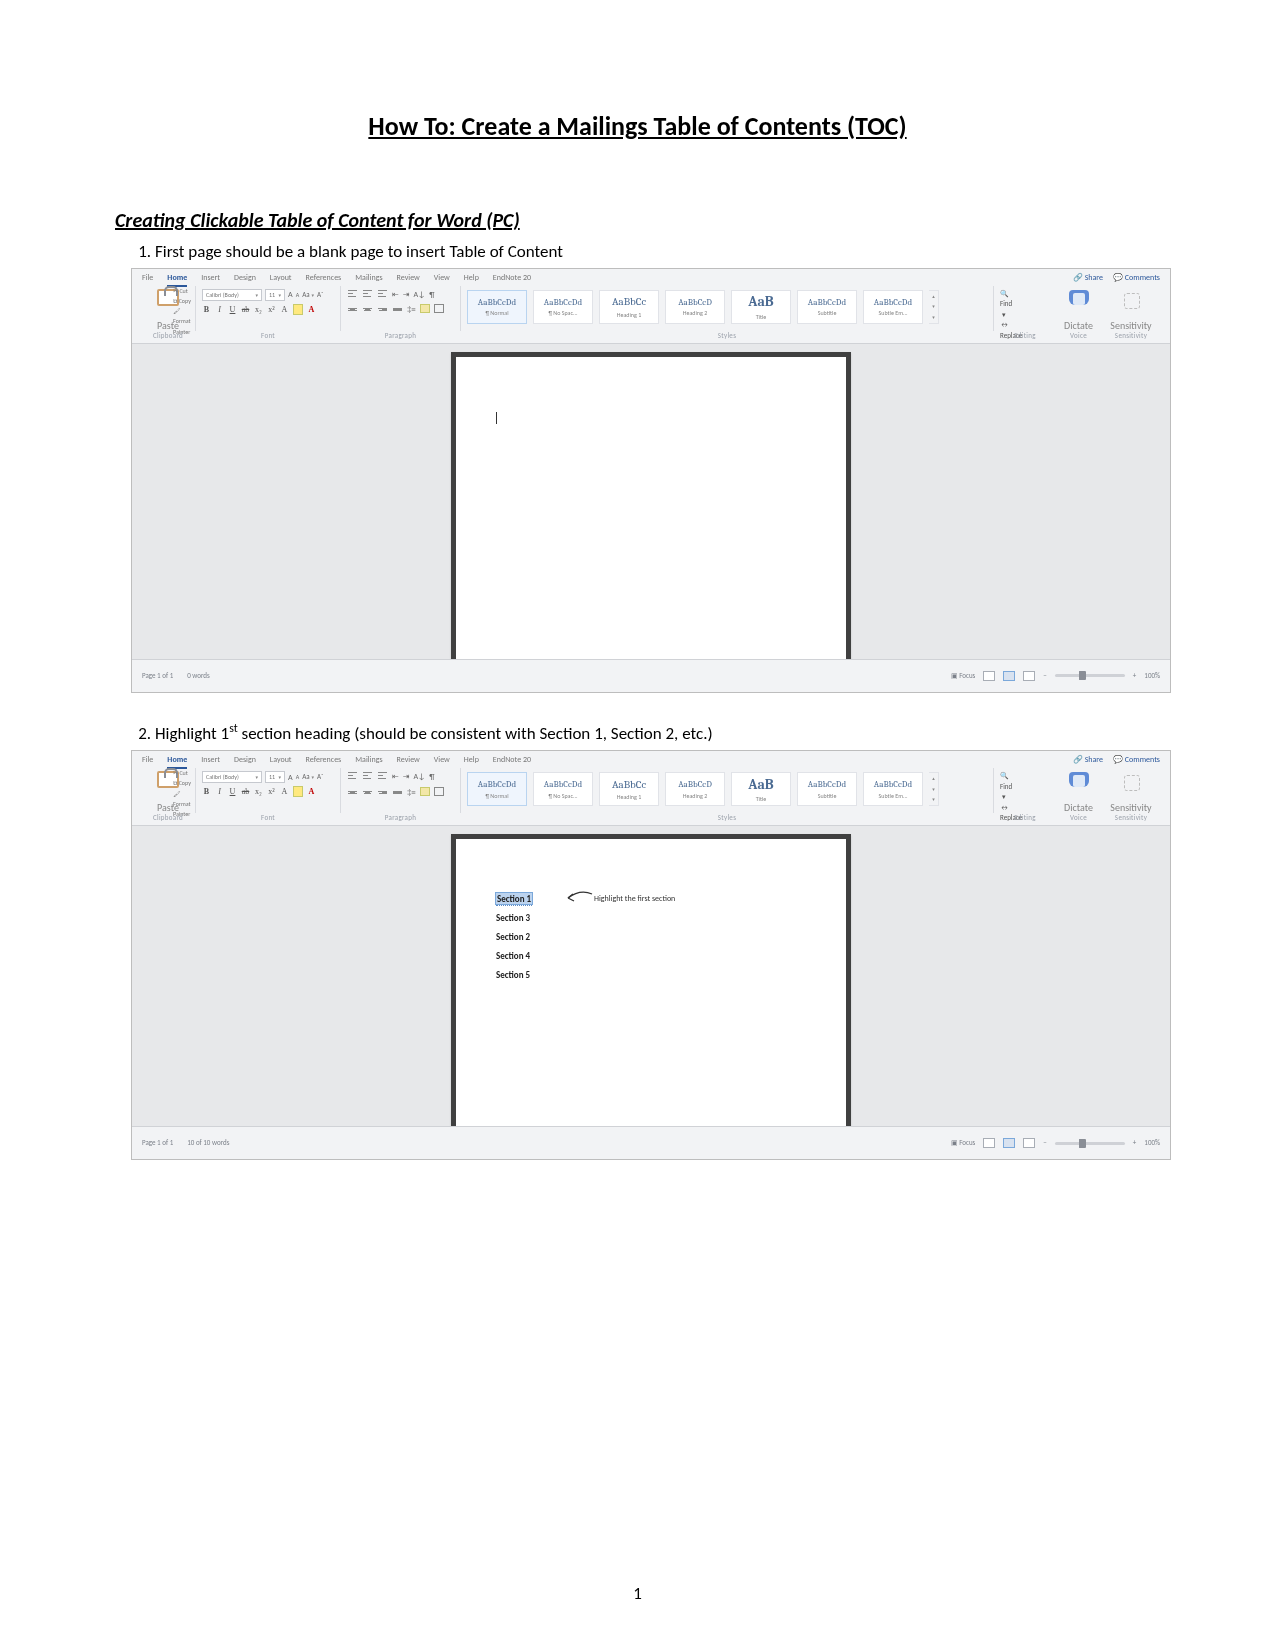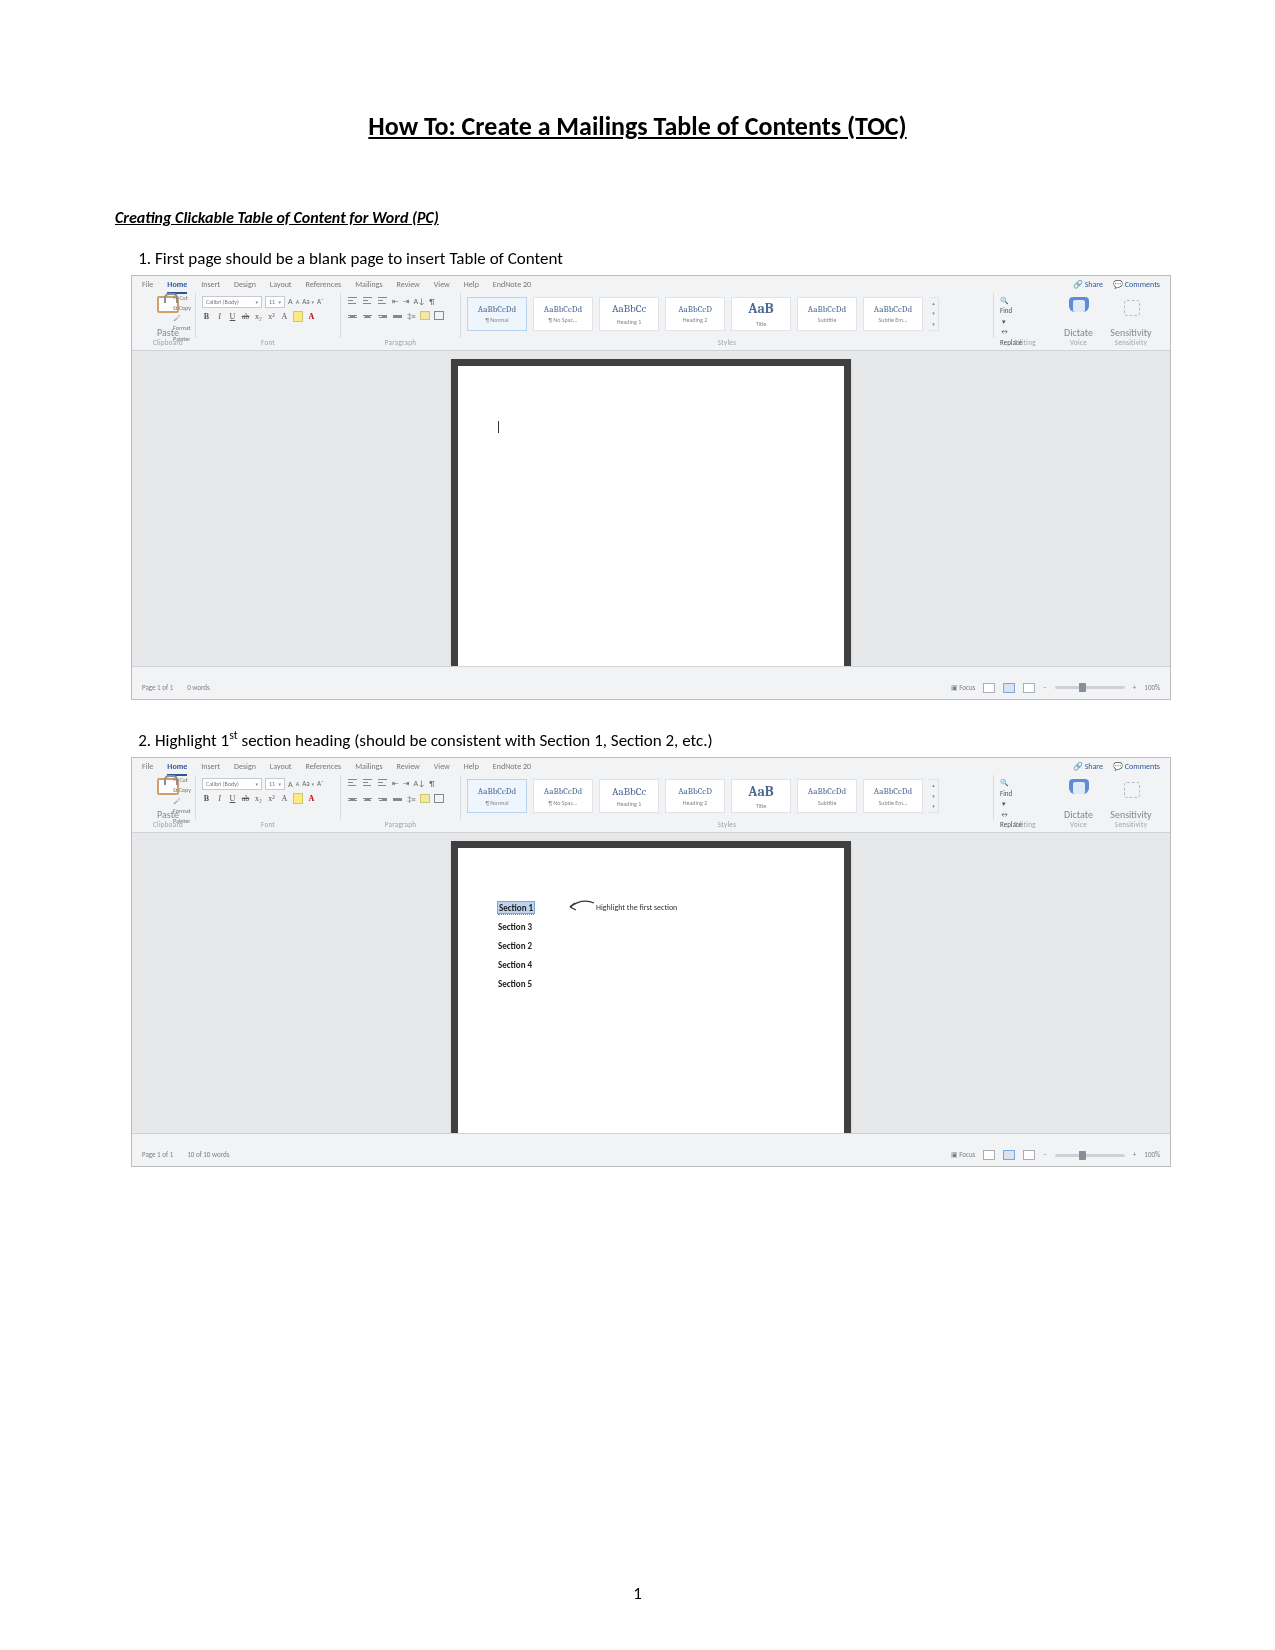--- a/index.html
+++ b/index.html
@@ -1,19 +1,19 @@
 <!DOCTYPE html>
 <html><head>
   <meta charset="utf-8">
   <style>
     * { margin:0; padding:0; box-sizing:border-box; }
     body { background:#fff; font-family:"Calibri","Segoe UI",Arial,sans-serif; color:#000; width:1275px; }
     .page { width:1275px; min-height:1650px; padding:110px 115px 60px 115px; position:relative; }
     .doc-title { text-align:center; font-size:26px; font-weight:700; text-decoration:underline; margin-bottom:66px; }
-    .subtitle { font-size:16px; font-weight:700; font-style:italic; text-decoration:underline; margin-bottom:20px; }
+    .subtitle { font-size:20px; font-weight:700; font-style:italic; text-decoration:underline; margin-bottom:8px; }
     ol.steps { list-style:decimal; padding-left:40px; }
     ol.steps > li { font-size:17px; margin-bottom:18px; line-height:1.4; }
     .ord { font-size:0.7em; vertical-align:super; }
     .shot { width:1040px; margin:4px 0 28px -24px; border:1px solid #bdbdbd; background:#fff; position:relative; }
     .shot-1 { height:425px; } .shot-2 { height:410px; }
 
     .ribbon { height:75px; background:#f2f3f5; border-bottom:1px solid #d0d2d6; position:relative; font-size:7px; color:#777; }
     .tabs { display:flex; gap:14px; padding:3px 10px 0 10px; font-size:8px; color:#777; }
     .tabs span { padding-bottom:2px; }
     .tabs .active { color:#2b579a; border-bottom:2px solid #2b579a; font-weight:600; }
@@ -57,32 +57,32 @@
     .style-box .snm { font-size:6px; color:#888; margin-top:1px; }
     .more-st { width:10px; height:34px; border:1px solid #e1e3e8; border-left:none; display:flex; flex-direction:column; align-items:center; justify-content:space-around; font-size:5px; color:#888; }
 
     .edit-col span { display:block; font-size:7px; color:#555; line-height:1.5; }
     .v-icon { width:20px; height:22px; background:#5f8bd6; border-radius:4px 4px 6px 6px; margin:1px auto 1px auto; position:relative; }
     .v-icon:after { content:""; position:absolute; left:4px; top:3px; width:12px; height:12px; background:#dfe9f7; border-radius:2px; }
     .sens-icon { width:20px; height:22px; margin:1px auto; position:relative; }
     .sens-icon:before { content:""; position:absolute; left:3px; top:3px; width:14px; height:14px; border:1.5px dashed #bdbdbd; border-radius:3px; }
 
     .canvas-wrap { position:absolute; top:75px; left:0; right:0; bottom:18px; background:#e7e8ea; display:flex; justify-content:center; overflow:hidden; }
-    .paper { margin-top:8px; width:400px; height:520px; background:#fff; border:7px solid #404040; box-shadow:0 1px 2px rgba(0,0,0,.12); padding:55px 40px 20px 40px; position:relative; }
+    .paper { margin-top:8px; width:400px; height:520px; background:#fff; border:5px solid #404040; box-shadow:0 1px 2px rgba(0,0,0,.12); padding:55px 40px 20px 40px; position:relative; }
     .cursor-blink { width:1px; height:12px; background:#333; margin-left:0; }
 
     .sec-list { display:flex; flex-direction:column; gap:10px; font-size:9px; font-weight:700; color:#222; }
     .sec-item { line-height:1; }
     .hl-sel { background:#bcd3ee; padding:0 1px; position:relative; box-shadow:0 0 0 1px #7ba8da; }
     .hl-sel:after { content:""; position:absolute; left:0; bottom:-2px; width:100%; border-bottom:1px dotted #5b8cc7; }
     .callout { position:absolute; left:108px; top:51px; display:flex; align-items:center; font-size:8px; color:#333; }
     .arrow { position:relative; width:30px; height:16px; }
     .arrow svg { position:absolute; inset:0; }
 
-    .statusbar { position:absolute; left:0; right:0; bottom:0; height:18px; background:#f2f3f5; border-top:1px solid #d0d2d6; display:flex; align-items:flex-start; justify-content:space-between; padding:16px 10px; font-size:7px; color:#7b8089; }
+    .statusbar { position:absolute; left:0; right:0; bottom:0; height:18px; background:#f2f3f5; border-top:1px solid #d0d2d6; display:flex; align-items:center; justify-content:space-between; padding:16px 10px; font-size:7px; color:#7b8089; }
     .status-right { display:flex; align-items:center; gap:8px; }
     .view-icn { width:12px; height:10px; border:1px solid #a8adb5; background:#fff; }
     .view-icn.act { background:#d8e2f0; border-color:#7ba8da; }
     .zoom-track { width:70px; height:3px; background:#cfd1d6; position:relative; border-radius:2px; }
     .zoom-track:before { content:""; position:absolute; left:24px; top:-3px; width:1px; height:9px; background:#9aa0aa; }
     .zoom-thumb { position:absolute; top:-3px; width:7px; height:9px; background:#8a8e96; border-radius:1px; }
 
     .page-number { position:absolute; bottom:46px; left:0; right:0; text-align:center; font-size:17px; }
   </style>
 </head>

